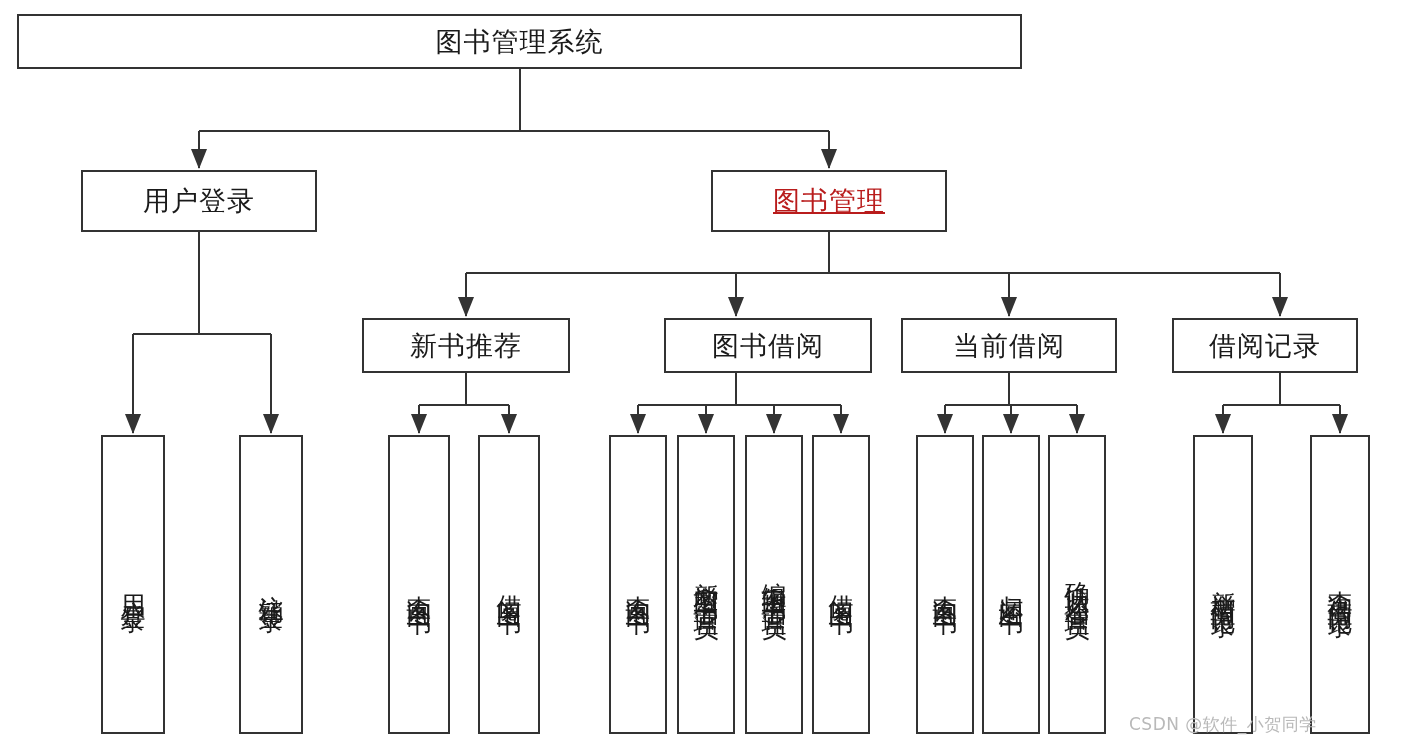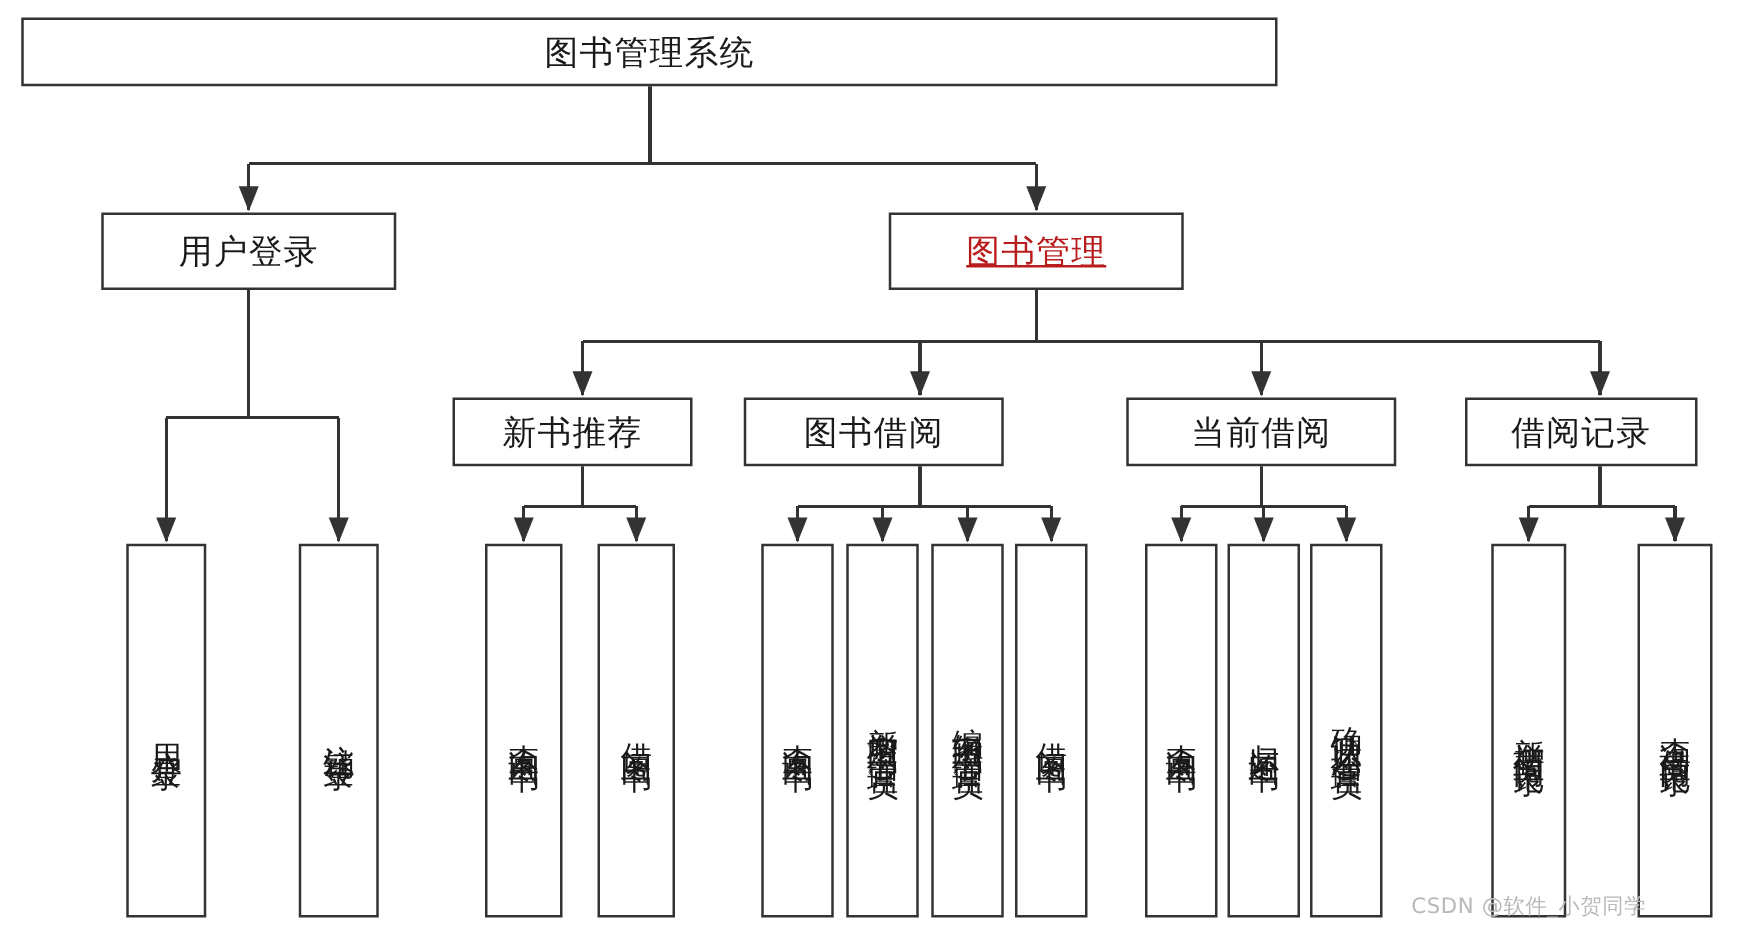--- a/index.html
+++ b/index.html
@@ -109,24 +109,24 @@
   <div id="nodes-layer">
       <div class="node h" style="left: 17px; top: 14px; width: 1005px; height: 55px; border-color: rgb(51, 51, 51); color: rgb(26, 26, 26);">
         <span class="htxt">图书管理系统</span>
       </div>
       <div class="node h" style="left: 81px; top: 170px; width: 236px; height: 62px; border-color: rgb(51, 51, 51); color: rgb(26, 26, 26);">
         <span class="htxt">用户登录</span>
       </div>
       <div class="node h" style="left: 711px; top: 170px; width: 236px; height: 62px; border-color: rgb(51, 51, 51); color: #b91c1c; text-decoration: underline;">
         <span class="htxt">图书管理</span>
       </div>
-      <div class="node h" style="left: 362px; top: 318px; width: 192px; height: 55px; border-color: rgb(51, 51, 51); color: rgb(26, 26, 26);">
+      <div class="node h" style="left: 362px; top: 318px; width: 208px; height: 55px; border-color: rgb(51, 51, 51); color: rgb(26, 26, 26);">
         <span class="htxt">新书推荐</span>
       </div>
-      <div class="node h" style="left: 595px; top: 318px; width: 208px; height: 55px; border-color: rgb(51, 51, 51); color: rgb(26, 26, 26); justify-content: center;">
+      <div class="node h" style="left: 664px; top: 318px; width: 208px; height: 55px; border-color: rgb(51, 51, 51); color: rgb(26, 26, 26); justify-content: center;">
         <span class="htxt">图书借阅</span>
       </div>
       <div class="node h" style="left: 901px; top: 318px; width: 216px; height: 55px; border-color: rgb(51, 51, 51); color: rgb(26, 26, 26);">
         <span class="htxt">当前借阅</span>
       </div>
       <div class="node h" style="left: 1172px; top: 318px; width: 186px; height: 55px; border-color: rgb(51, 51, 51); color: rgb(26, 26, 26);">
         <span class="htxt">借阅记录</span>
       </div>
       <div class="node v" style="left: 101px; top: 435px; width: 64px; height: 299px; border-color: rgb(51, 51, 51); color: rgb(26, 26, 26);">
         <span class="vtxt">用户登录</span>

